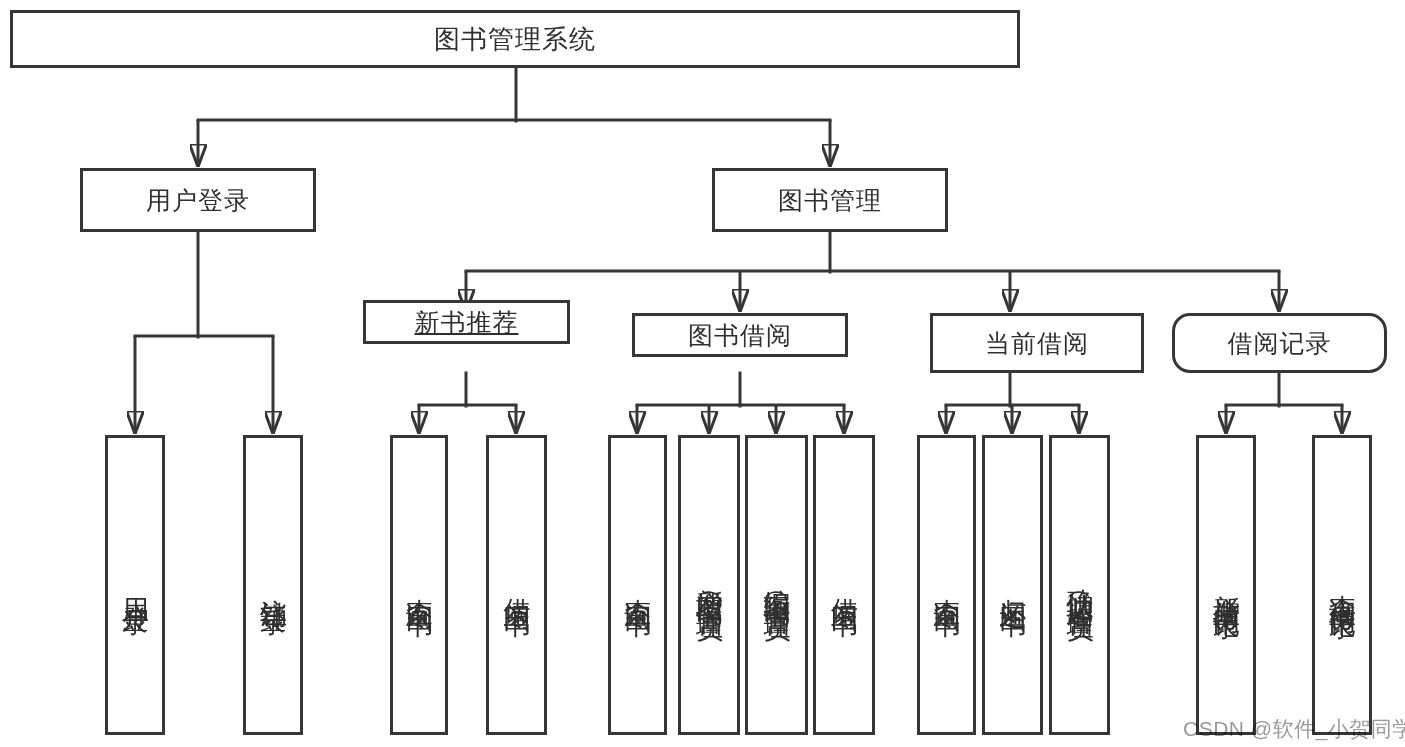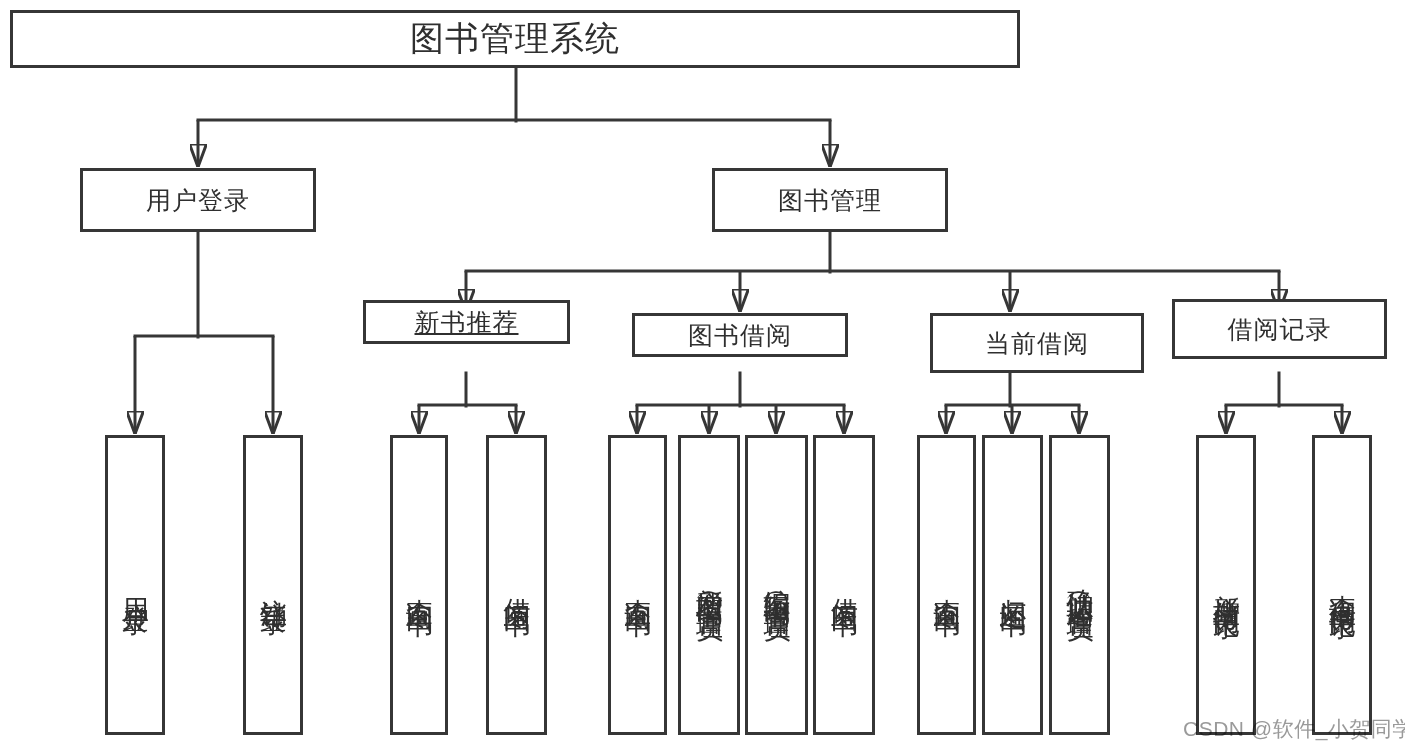--- a/index.html
+++ b/index.html
@@ -20,21 +20,21 @@
     align-items: center;
     justify-content: center;
     color: #2f2f2f;
   }
   .hbox {
     font-size: 25px;
     letter-spacing: 1px;
     white-space: nowrap;
   }
   .rootbox {
-    font-size: 34px;
+    font-size: 26px;
   }
   .vbox span {
     writing-mode: vertical-rl;
     text-orientation: upright;
     font-size: 27px;
     letter-spacing: 4px;
     line-height: 1;
   }
   #connectors {
     position: absolute;
@@ -107,21 +107,21 @@
   </svg>
 
   <div class="box hbox rootbox" style="left:10px; top:10px; width:1010px; height:58px;">图书管理系统</div>
 
   <div class="box hbox" style="left:80px; top:168px; width:236px; height:64px;">用户登录</div>
   <div class="box hbox" style="left:712px; top:168px; width:236px; height:64px;">图书管理</div>
 
   <div class="box hbox" style="left:363px; top:300px; width:207px; height:44px;text-decoration:underline;">新书推荐</div>
   <div class="box hbox" style="left:632px; top:313px; width:216px; height:44px;">图书借阅</div>
   <div class="box hbox" style="left:930px; top:313px; width:214px; height:60px;">当前借阅</div>
-  <div class="box hbox" style="left:1172px; top:299px; width:215px; height:60px;">借阅记录</div>
+  <div class="box hbox" style="left:1172px; top:313px; width:215px; height:60px;border-radius:18px;">借阅记录</div>
 
   <div class="box vbox" style="left:105px; top:435px; width:60px; height:300px;">
     <span>用户登录</span>
   </div>
   <div class="box vbox" style="left:243px; top:435px; width:60px; height:300px;">
     <span>注销登录</span>
   </div>
 
   <div class="box vbox" style="left:390px; top:435px; width:58px; height:300px;">
     <span>查询图书</span>

